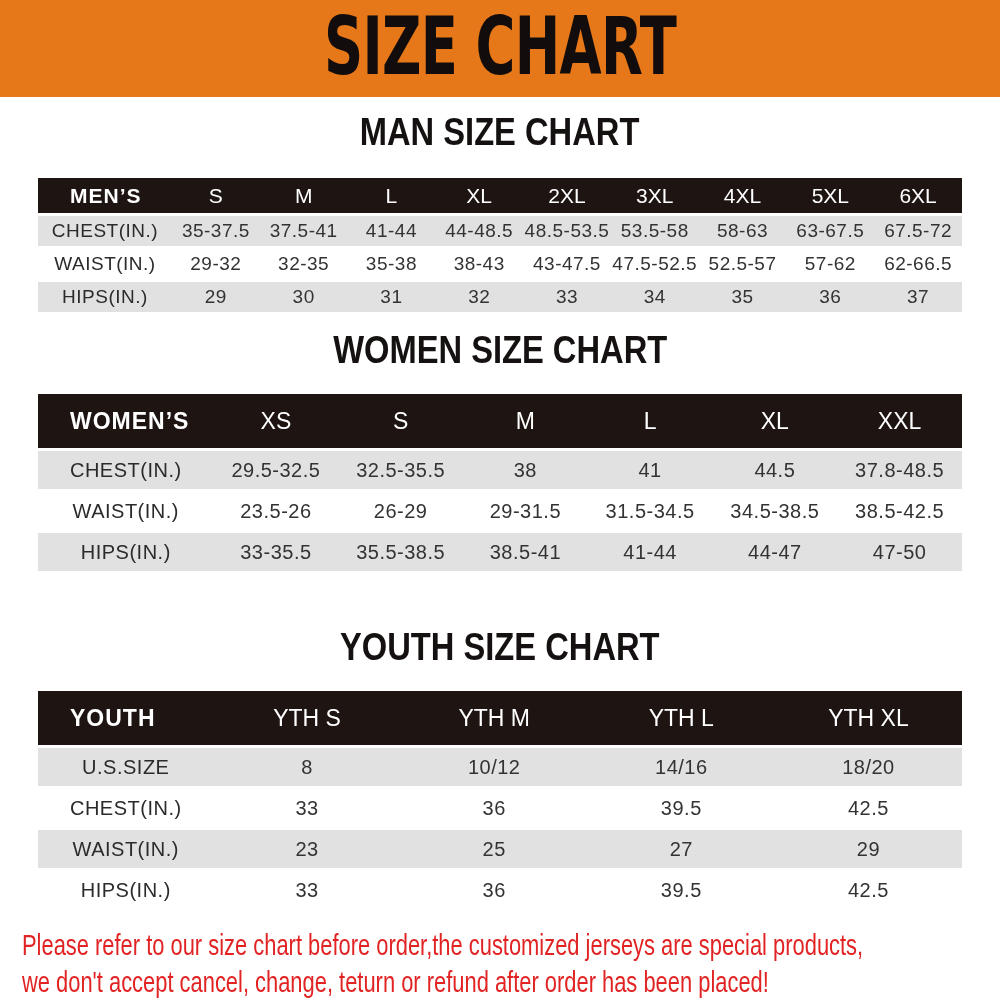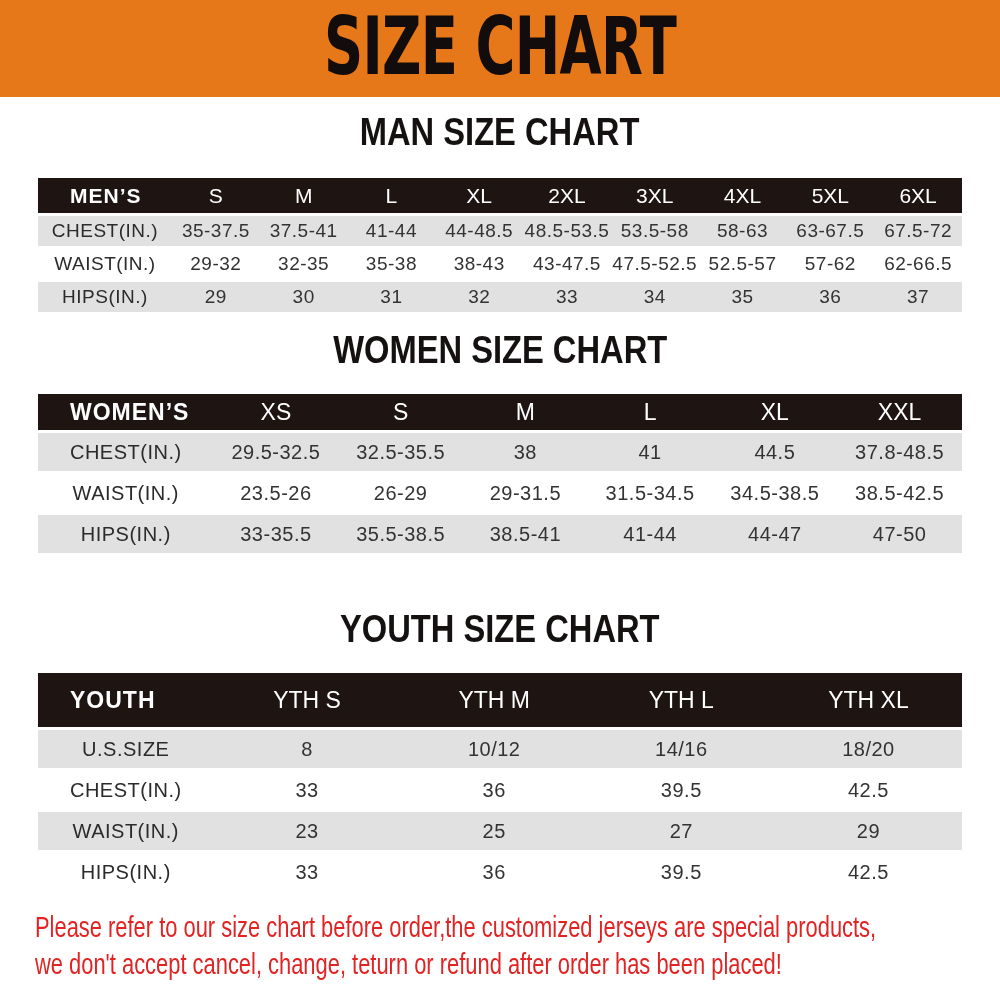--- a/index.html
+++ b/index.html
@@ -28,26 +28,26 @@
   .size-table td.corner{text-align:left;padding-left:32px;font-weight:bold;font-size:27px;letter-spacing:1px;}
   .size-table tr.shade td{background:var(--shade);}
   .size-table tr.plain td{background:#ffffff;}
   .size-table td.rowlabel{font-size:19px;color:#2b2b2b;letter-spacing:0.5px;}
   .size-table td.val{font-size:19px;color:var(--cell-text);letter-spacing:0.5px;}
   
   .men tr.hdr td{height:35px;}
   .men tr.datarow td{height:30px;}
   .men td.c0{width:14.5%;}
   
-  .wide tr.hdr td{height:36px;font-size:23px;}
+  .wide tr.hdr td{height:54px;font-size:23px;}
   .wide tr.datarow td{height:38px;}
   .wide td.c0{width:19%;}
   .wide td.rowlabel,.wide td.val{font-size:20px;}
   .youth tr.hdr td{height:54px;}
-  .footer{margin-top:14px;margin-left:35px;color:var(--footer-red);}
+  .footer{margin-top:14px;margin-left:22px;color:var(--footer-red);}
   .footer-line{font-size:30px;line-height:37px;transform:scaleX(0.73);transform-origin:left center;white-space:nowrap;}
 </style>
 </head>
 <body>
 
 <div class="banner">
   <span class="banner-title">SIZE CHART</span>
 </div>
 
 <div class="heading-wrap h1">

